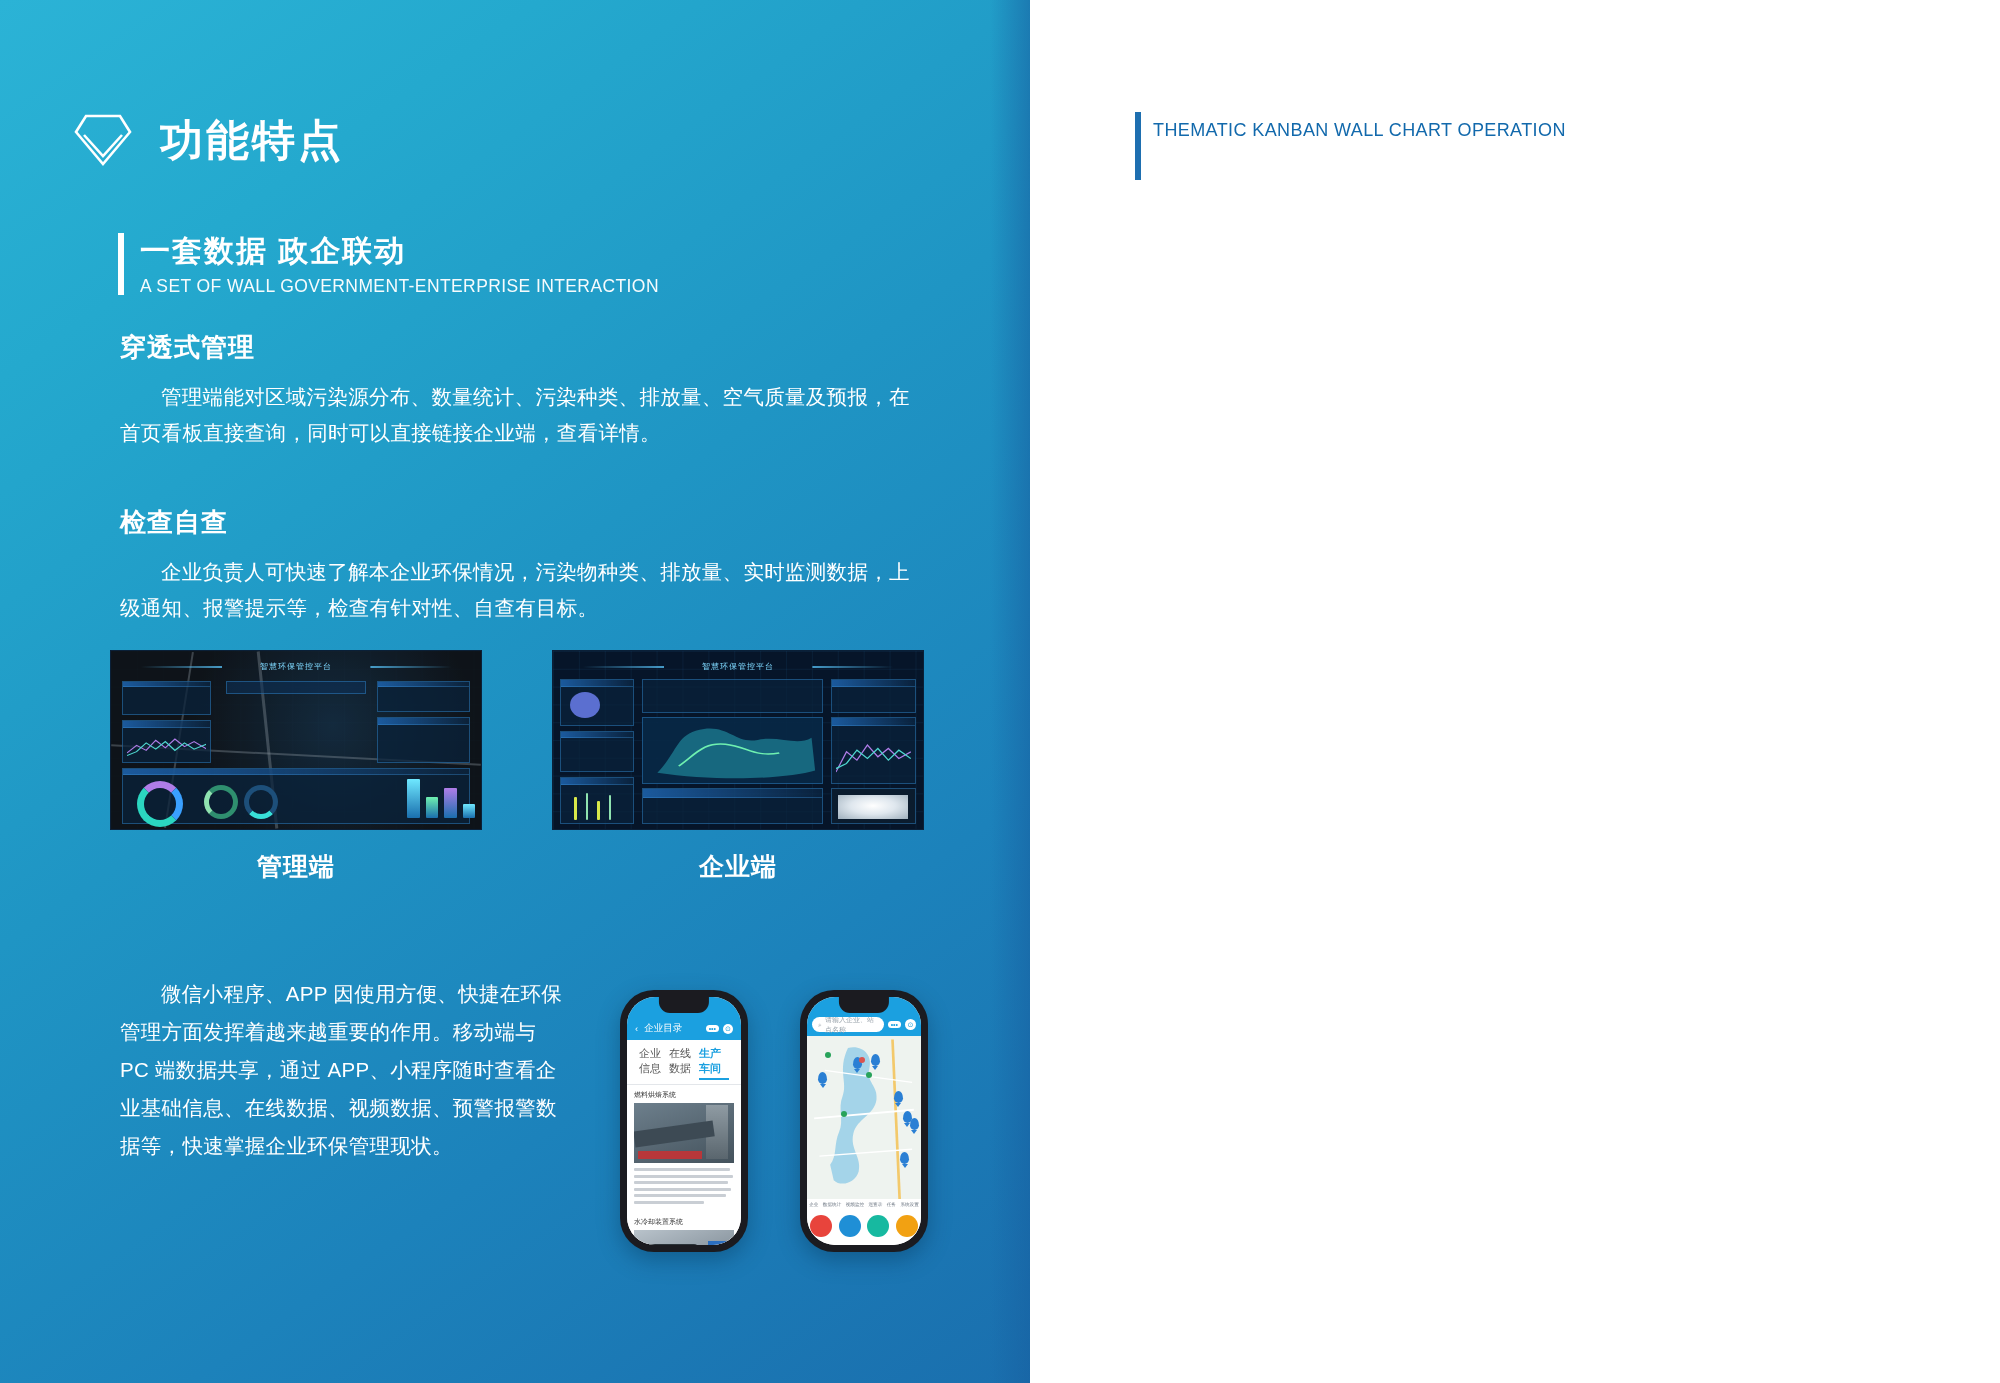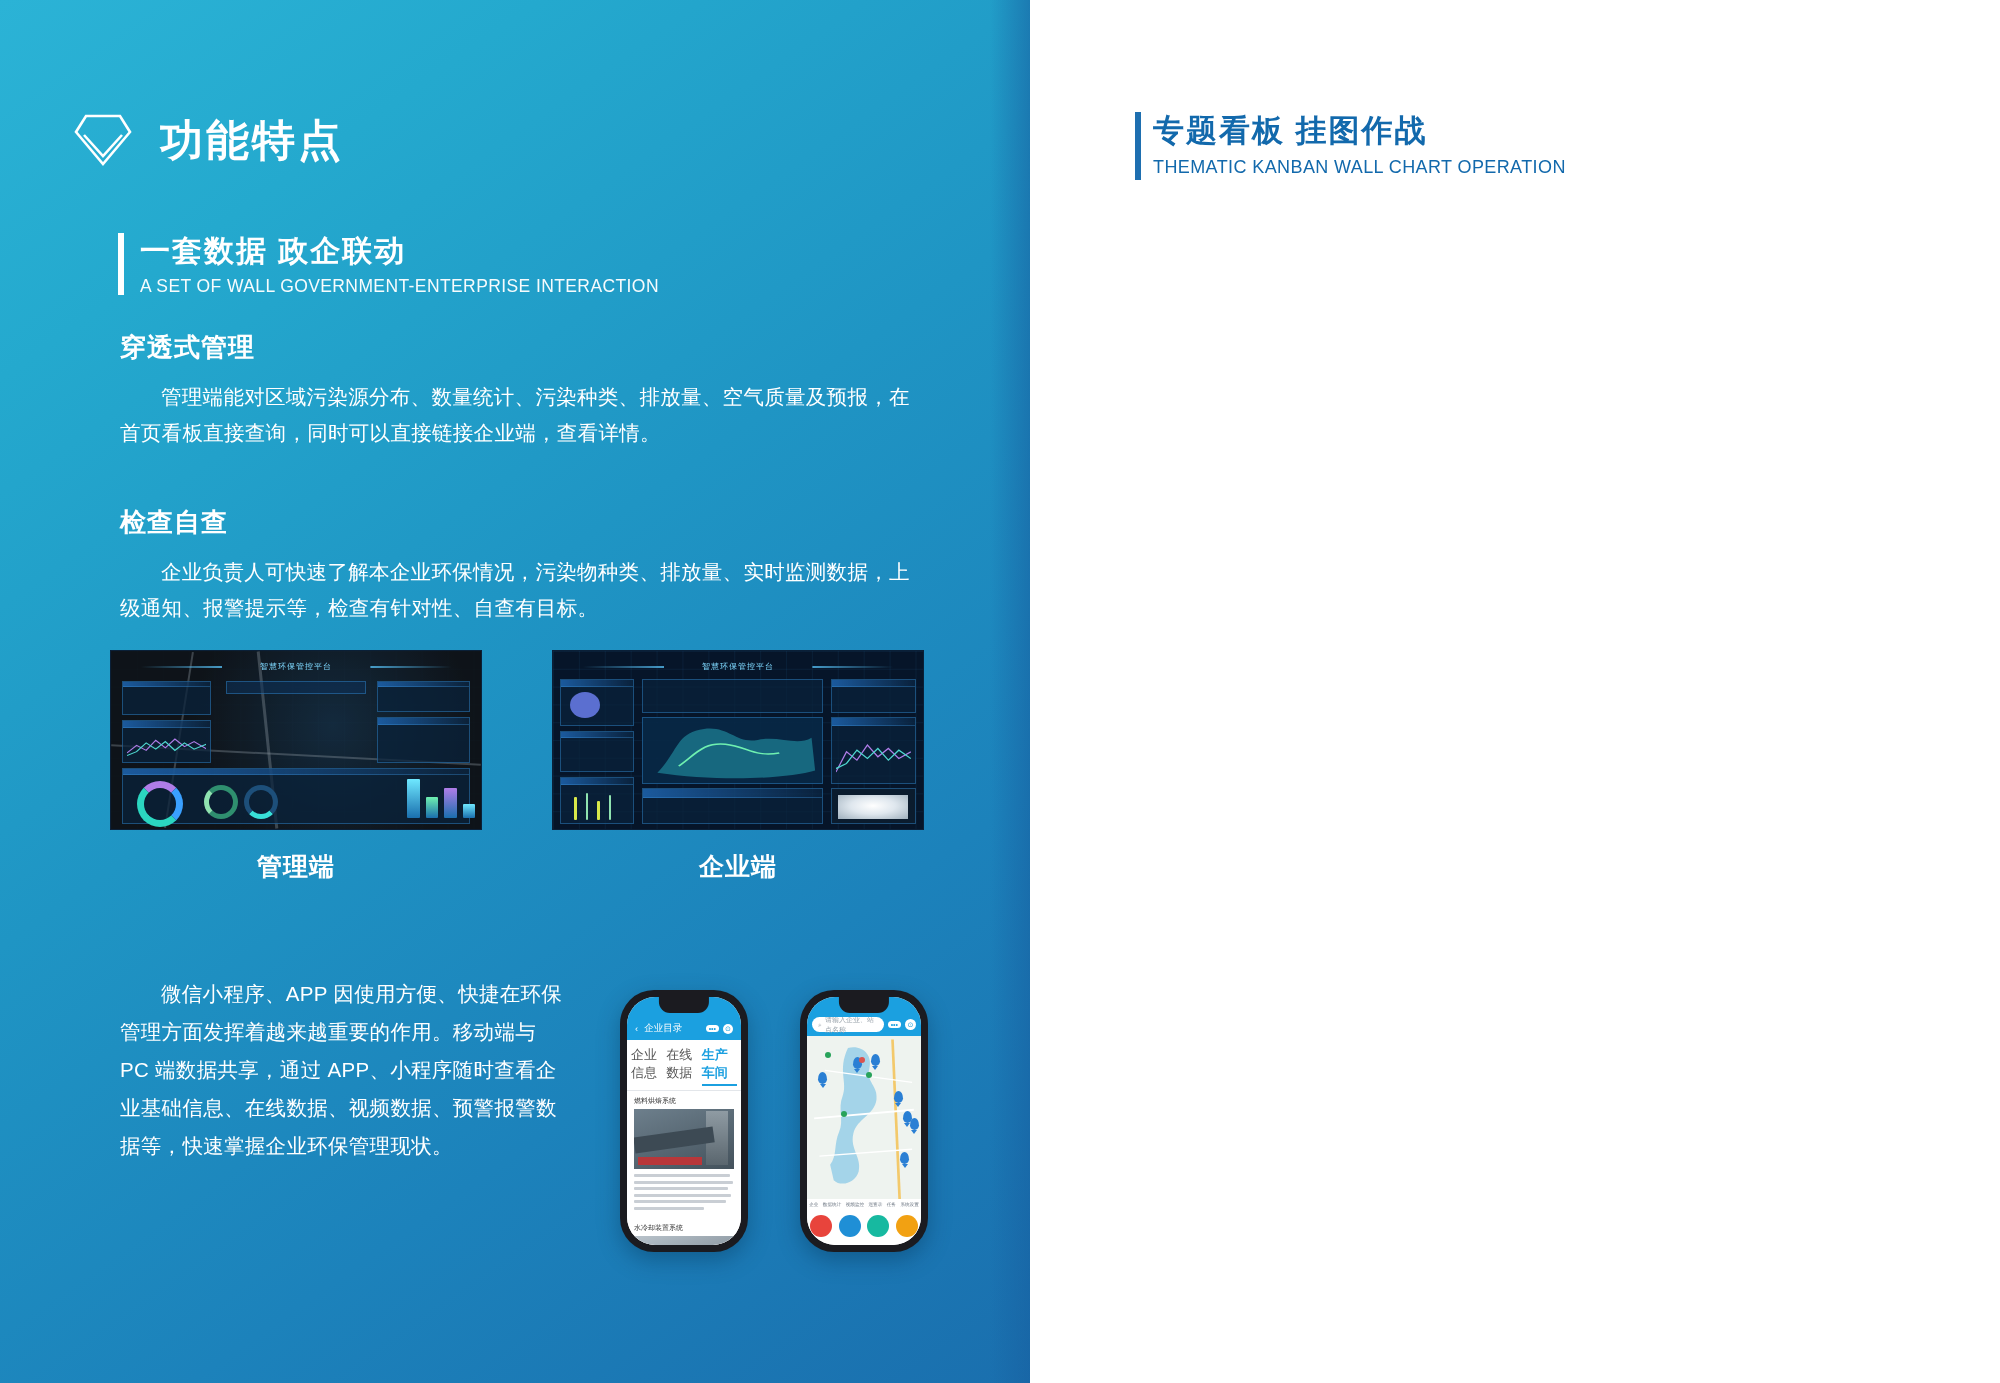--- a/index.html
+++ b/index.html
@@ -143,22 +143,22 @@
     border-bottom-left-radius: 11px; border-bottom-right-radius: 11px; z-index: 4;
   }
   .ph-statusbar {
     height: 20px; background: #1ba0e0; position: relative;
   }
   .ph-nav {
     background: #1ba0e0; color: #fff; font-size: 9.5px; padding: 5px 8px;
     display: flex; align-items: center; gap: 6px;
   }
   .ph-tabs {
-    display: flex; justify-content: center; font-size: 13px; color: #555;
-    padding: 6px 4px 4px; border-bottom: 1px solid #e3e6ea; background: #fff;
+    display: flex; justify-content: center; font-size: 11px; color: #555;
+    padding: 6px 12px 4px; border-bottom: 1px solid #e3e6ea; background: #fff;
   }
   .ph-tabs .active { color: #1ba0e0; font-weight: 700; border-bottom: 2px solid #1ba0e0; padding-bottom: 2px;}
   .ph-sec-title { font-size: 7px; color: #333; padding: 5px 7px 3px; }
   .ph-photo { margin: 0 7px; height: 60px; background: linear-gradient(160deg,#6d7f8c,#44525c); position: relative; overflow: hidden;}
   .ph-body-text { padding: 5px 7px; }
   .ph-body-text i {
     display: block; height: 3px; background: #c9ced4; margin-bottom: 3.5px; border-radius: 1px;
   }
   .ph-search {
     margin: 5px 7px; height: 15px; background: #fff; border-radius: 8px;
@@ -395,18 +395,17 @@
       </div>
     </div>
 
     <div class="left-edge-fade"></div>
   </div>
 
   <div class="right-panel">
 
     <div class="right-head">
       <span class="bar"></span>
-      <div class="cn">专题看板  挂图作战</div>
       <div class="en">THEMATIC KANBAN   WALL CHART OPERATION</div>
     </div>
 
   </div>
 </div>
 
 </body></html>

